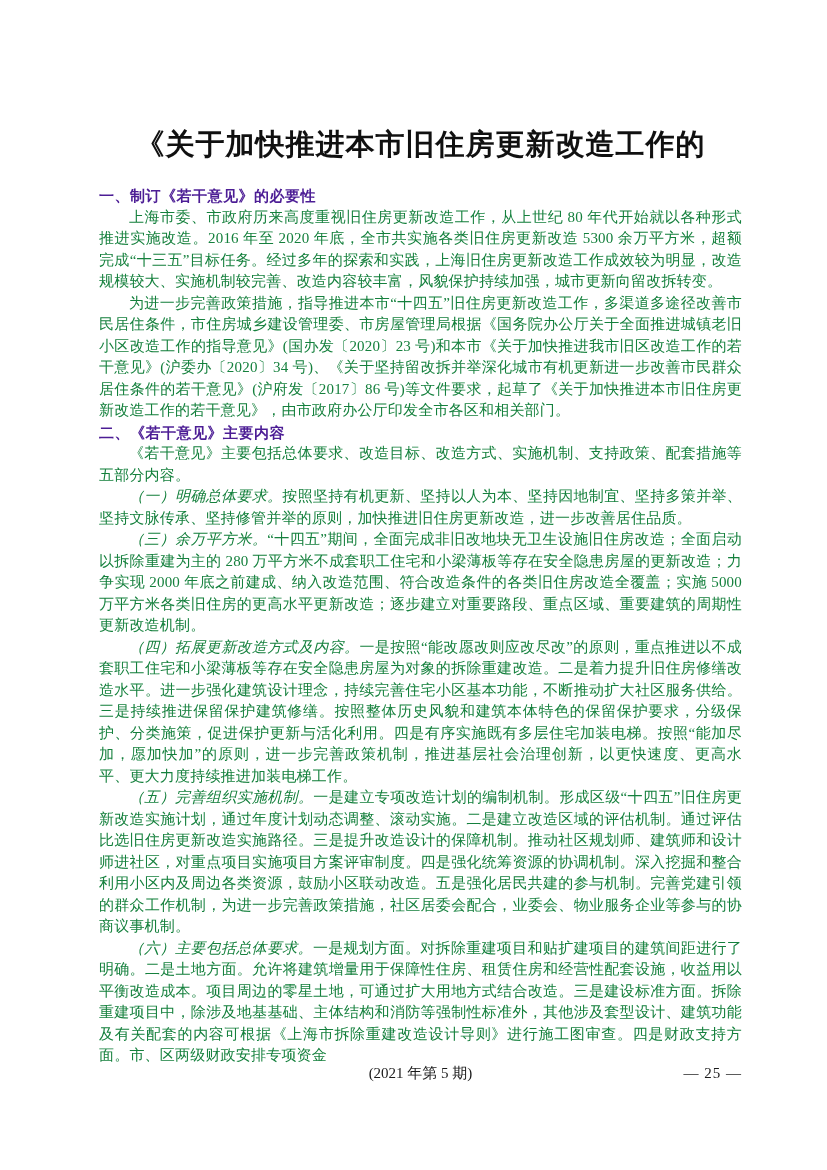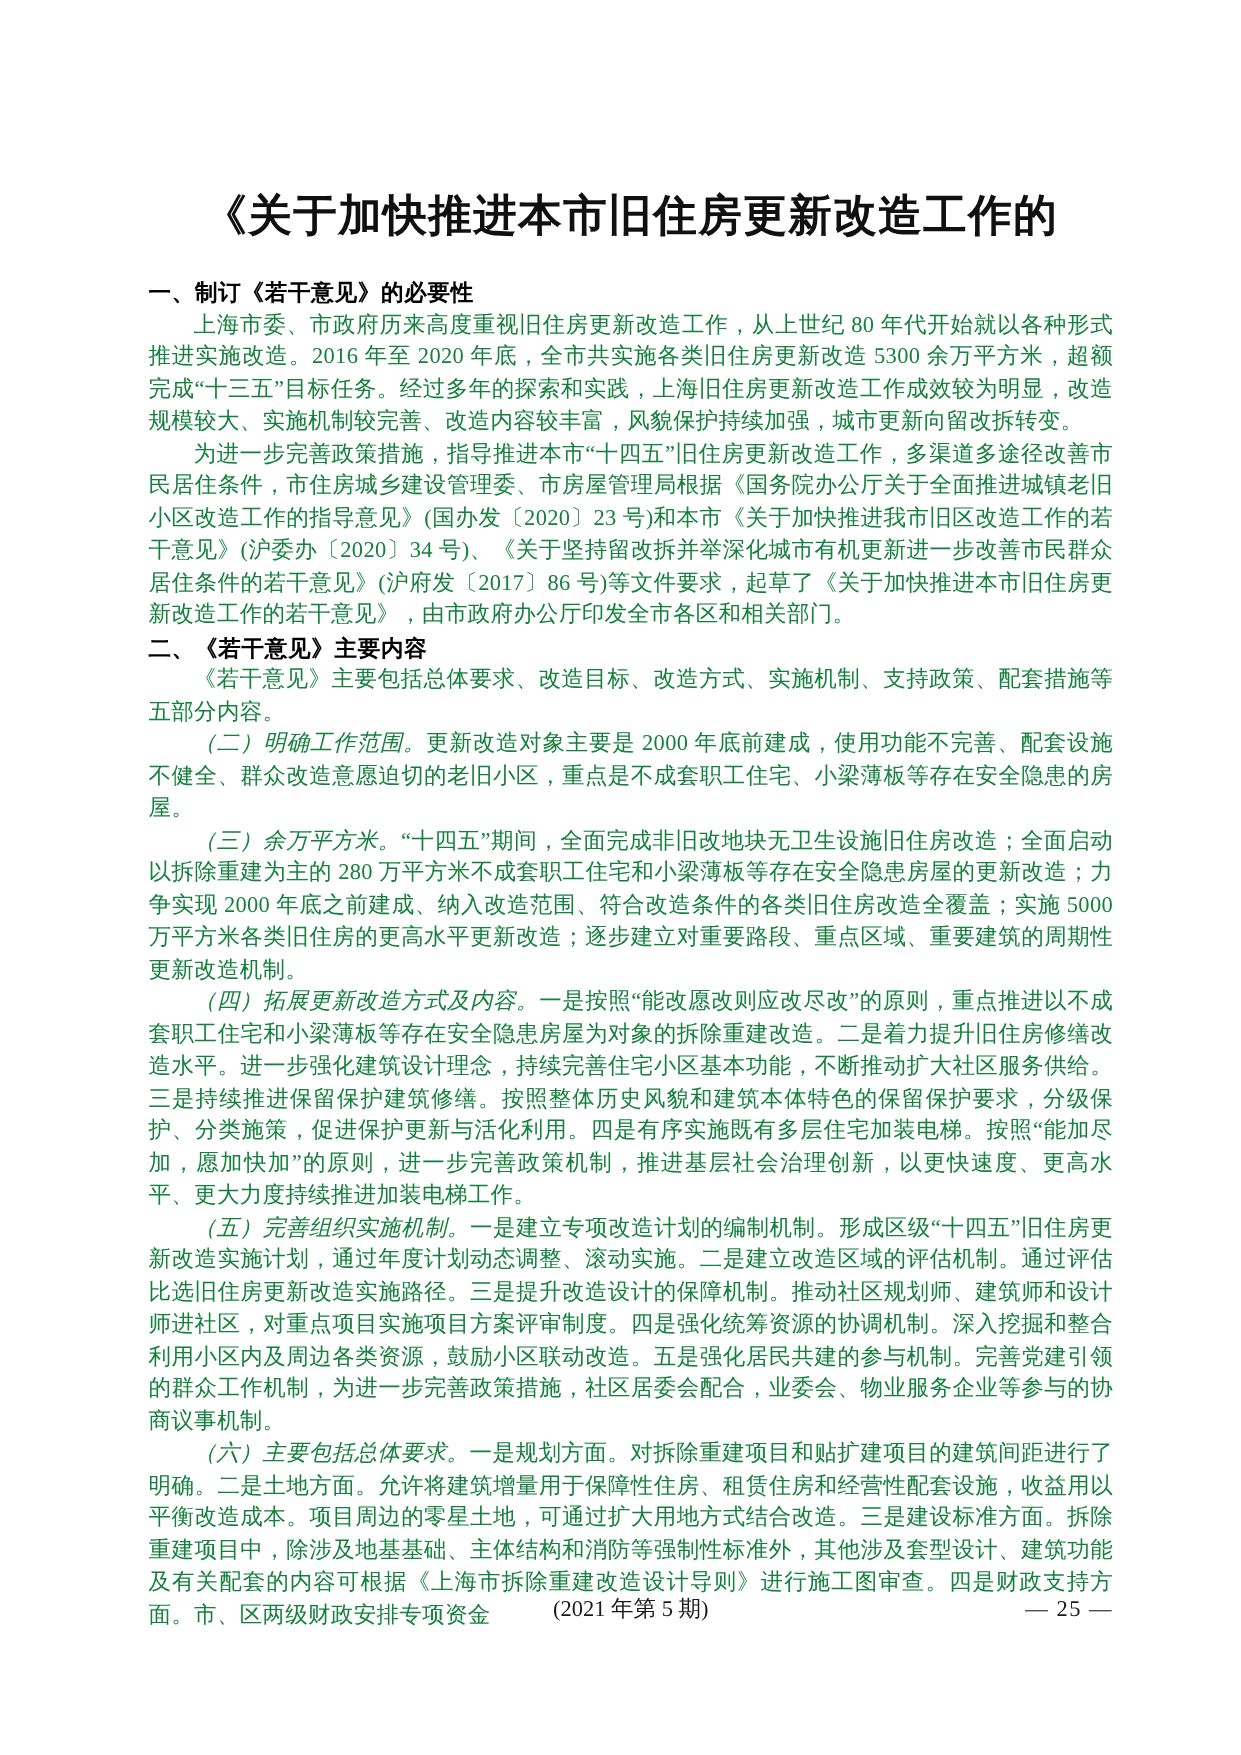--- a/index.html
+++ b/index.html
@@ -32,21 +32,21 @@
     color: #101010;
   }
   .title-line { display: block; }
   .sec-heading {
     margin: 0;
     font-family: "Liberation Sans", "DejaVu Sans", sans-serif;
     font-size: 15px;
     font-weight: 700;
     line-height: 21.5px;
     letter-spacing: 0.5px;
-    color: #000000;
+    color: #4c1d95;
   }
   .para {
     margin: 0;
     font-size: 15px;
     line-height: 21.5px;
     text-align: justify;
     text-indent: 2em;
     letter-spacing: 0.2px;
     color: #15803d;
   }
@@ -88,22 +88,22 @@
     <h2 class="sec-heading">一、制订《若干意见》的必要性</h2>
 
     <p class="para"><span>上海市委、市政府历来高度重视旧住房更新改造工作，从上世纪 80 年代开始就以各种形式推进实施改造。2016 年至 2020 年底，全市共实施各类旧住房更新改造 5300 余万平方米，超额完成“十三五”目标任务。经过多年的探索和实践，上海旧住房更新改造工作成效较为明显，改造规模较大、实施机制较完善、改造内容较丰富，风貌保护持续加强，城市更新向留改拆转变。</span></p>
 
     <p class="para"><span>为进一步完善政策措施，指导推进本市“十四五”旧住房更新改造工作，多渠道多途径改善市民居住条件，市住房城乡建设管理委、市房屋管理局根据《国务院办公厅关于全面推进城镇老旧小区改造工作的指导意见》(国办发〔2020〕23 号)和本市《关于加快推进我市旧区改造工作的若干意见》(沪委办〔2020〕34 号)、《关于坚持留改拆并举深化城市有机更新进一步改善市民群众居住条件的若干意见》(沪府发〔2017〕86 号)等文件要求，起草了《关于加快推进本市旧住房更新改造工作的若干意见》，由市政府办公厅印发全市各区和相关部门。</span></p>
 
     <h2 class="sec-heading">二、《若干意见》主要内容</h2>
 
     <p class="para"><span>《若干意见》主要包括总体要求、改造目标、改造方式、实施机制、支持政策、配套措施等五部分内容。</span></p>
 
+    <p class="para"><span class="lead">（一）明确总体要求。</span><span>按照坚持有机更新、坚持以人为本、坚持因地制宜、坚持多策并举、坚持文脉传承、坚持修管并举的原则，加快推进旧住房更新改造，进一步改善居住品质。</span></p>
 
-    <p class="para"><span class="lead">（二）明确工作范围。</span><span>更新改造对象主要是 2000 年底前建成，使用功能不完善、配套设施不健全、群众改造意愿迫切的老旧小区，重点是不成套职工住宅、小梁薄板等存在安全隐患的房屋。</span></p>
 
     <p class="para"><span class="lead">（三）余万平方米。</span><span>“十四五”期间，全面完成非旧改地块无卫生设施旧住房改造；全面启动以拆除重建为主的 280 万平方米不成套职工住宅和小梁薄板等存在安全隐患房屋的更新改造；力争实现 2000 年底之前建成、纳入改造范围、符合改造条件的各类旧住房改造全覆盖；实施 5000 万平方米各类旧住房的更高水平更新改造；逐步建立对重要路段、重点区域、重要建筑的周期性更新改造机制。</span></p>
 
     <p class="para"><span class="lead">（四）拓展更新改造方式及内容。</span><span>一是按照“能改愿改则应改尽改”的原则，重点推进以不成套职工住宅和小梁薄板等存在安全隐患房屋为对象的拆除重建改造。二是着力提升旧住房修缮改造水平。进一步强化建筑设计理念，持续完善住宅小区基本功能，不断推动扩大社区服务供给。三是持续推进保留保护建筑修缮。按照整体历史风貌和建筑本体特色的保留保护要求，分级保护、分类施策，促进保护更新与活化利用。四是有序实施既有多层住宅加装电梯。按照“能加尽加，愿加快加”的原则，进一步完善政策机制，推进基层社会治理创新，以更快速度、更高水平、更大力度持续推进加装电梯工作。</span></p>
 
     <p class="para"><span class="lead">（五）完善组织实施机制。</span><span>一是建立专项改造计划的编制机制。形成区级“十四五”旧住房更新改造实施计划，通过年度计划动态调整、滚动实施。二是建立改造区域的评估机制。通过评估比选旧住房更新改造实施路径。三是提升改造设计的保障机制。推动社区规划师、建筑师和设计师进社区，对重点项目实施项目方案评审制度。四是强化统筹资源的协调机制。深入挖掘和整合利用小区内及周边各类资源，鼓励小区联动改造。五是强化居民共建的参与机制。完善党建引领的群众工作机制，为进一步完善政策措施，社区居委会配合，业委会、物业服务企业等参与的协商议事机制。</span></p>
 
     <p class="para"><span class="lead">（六）主要包括总体要求。</span><span>一是规划方面。对拆除重建项目和贴扩建项目的建筑间距进行了明确。二是土地方面。允许将建筑增量用于保障性住房、租赁住房和经营性配套设施，收益用以平衡改造成本。项目周边的零星土地，可通过扩大用地方式结合改造。三是建设标准方面。拆除重建项目中，除涉及地基基础、主体结构和消防等强制性标准外，其他涉及套型设计、建筑功能及有关配套的内容可根据《上海市拆除重建改造设计导则》进行施工图审查。四是财政支持方面。市、区两级财政安排专项资金</span></p>
 
   </div>

